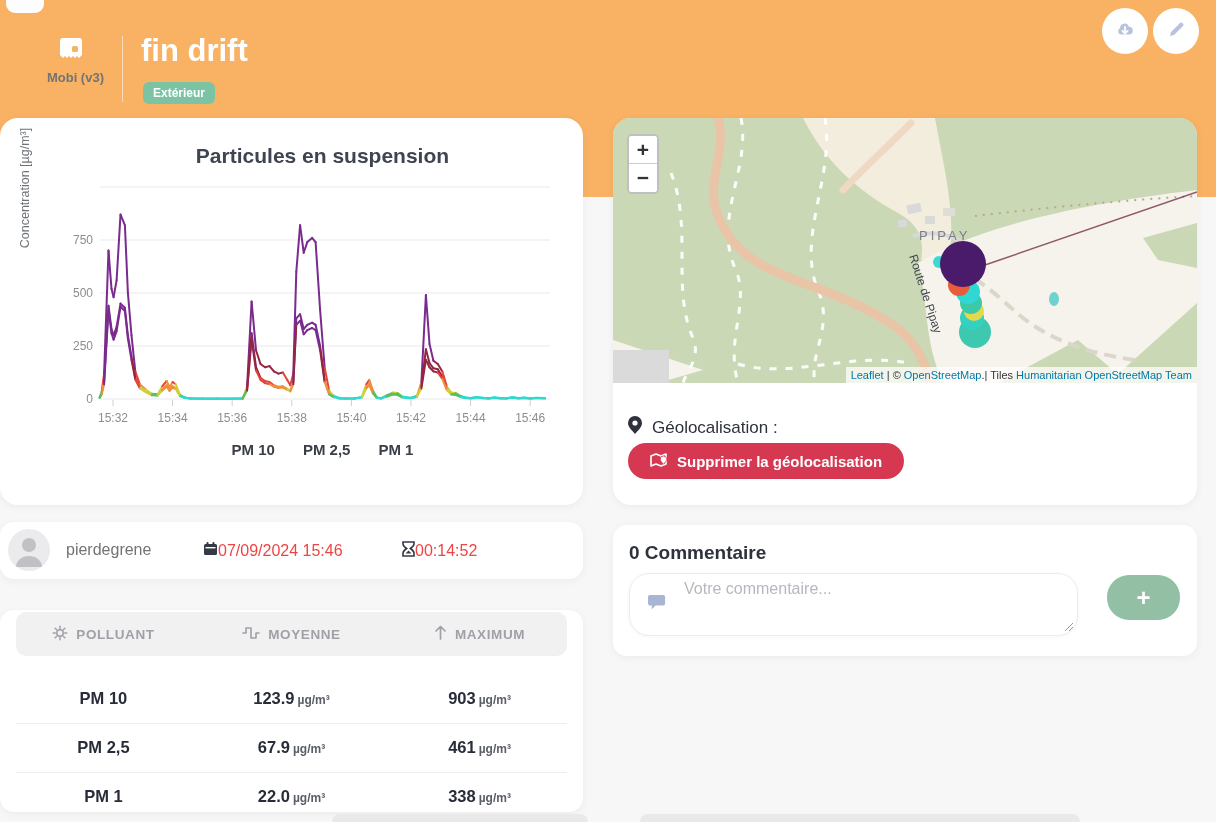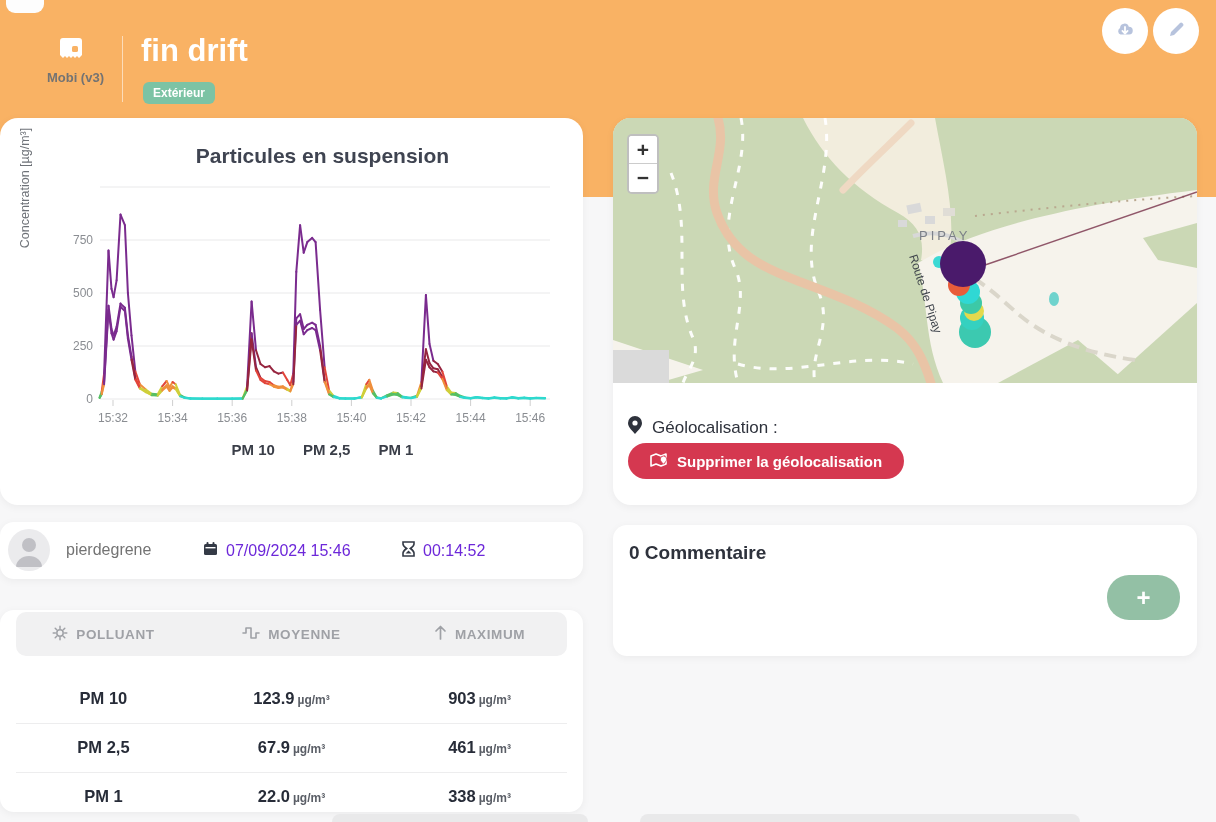--- a/index.html
+++ b/index.html
@@ -31,21 +31,21 @@
   #chart-title { width:583px; top:26px; text-align:center; font-size:21px; font-weight:600; color:#3f4451; }
   #chart-svg { left:0; top:60px; }
   #y-axis-title { left:18px; top:160px; width:180px; transform:rotate(-90deg); transform-origin:0 0; font-size:12.5px; color:#6e7278; text-align:center; }
   .ax { font-size:12px; fill:#8a8d92; font-family:"Liberation Sans",sans-serif; }
   #chart-legend { width:583px; top:323px; display:flex; justify-content:center; gap:28px; }
   .legend-item { font-size:15px; font-weight:bold; color:#3a3e48; cursor:pointer; }
 
   
   #avatar { left:8px; top:7px; width:42px; height:42px; border-radius:50%; background:#ebebed; overflow:hidden; }
   #user-name { left:66px; top:19px; font-size:16px; color:#737373; }
-  .meta { top:19px; font-size:16px; color:#6d28d9; display:flex; align-items:center; gap:8px; }
+  .meta { top:19px; font-size:16px; color:#ef4444; display:flex; align-items:center; gap:0; }
   #date-group { left:203px; } #duration-group { left:402px; }
 
   
   #table-head { left:16px; top:2px; width:551px; height:44px; background:#f1f1f2; border-radius:10px; display:grid; grid-template-columns:1fr 1.15fr 1fr; align-items:center; }
   .th { display:flex; align-items:center; justify-content:center; gap:8px; font-size:13.5px; letter-spacing:.6px; color:#9fa1a6; font-weight:bold; }
   .tr { position:absolute; left:16px; width:551px; height:49px; display:grid; grid-template-columns:1fr 1.15fr 1fr; align-items:center; }
   .row-sep { position:absolute; left:16px; width:551px; height:1px; background:#ededee; }
   .td { text-align:center; font-size:16.5px; font-weight:bold; color:#272c38; }
   .td .unit { font-size:12px; font-weight:bold; color:#5a5e66; margin-left:3px; }
 
@@ -546,20 +546,21 @@
           <circle cx="346" cy="167" r="11" fill="#e85c3a"></circle>
           <circle cx="326" cy="144" r="6" fill="#3bd9d4"></circle>
           <circle cx="350" cy="146" r="23" fill="#4a1a6b"></circle>
         </g>
     </svg>
 
     <div id="zoom-control" class="abs">
       <button id="zoom-in" class="zoom-btn">+</button>
       <button id="zoom-out" class="zoom-btn">−</button>
     </div>
+    <div id="map-attribution" class="abs"><a href="#">Leaflet</a><span> | © </span><a href="#">OpenStreetMap</a><span>.| Tiles </span><a href="#">Humanitarian OpenStreetMap Team</a></div>
   </div>
 
   <div id="geo-label-row" class="abs">
     <span>
       <svg width="14" height="18" viewBox="0 0 14 18">
         <path d="M7 0 a7 7 0 0 1 7 7 c0 4.5 -5 8.5 -7 11 C5 15.5 0 11.5 0 7 A7 7 0 0 1 7 0 Z" fill="#2e323c"></path>
         <circle cx="7" cy="7" r="2.6" fill="#ffffff"></circle>
       </svg>
     </span>
     <span>Géolocalisation :</span>
@@ -570,17 +571,26 @@
         <path d="M1 4 L6 2 L11 4 L16 2 V12 L11 14 L6 12 L1 14 Z" fill="none" stroke="#ffffff" stroke-width="1.6" stroke-linejoin="round"></path>
         <path d="M13.5 4 a3.2 3.2 0 0 1 3.2 3.2 c0 2 -2.2 3.8 -3.2 5 -1 -1.2 -3.2 -3 -3.2 -5 A3.2 3.2 0 0 1 13.5 4 Z" fill="#ffffff" stroke="#d53850" stroke-width="0.8"></path>
       </svg>
     </span>
     <span>Supprimer la géolocalisation</span>
   </button>
 </div>
 
 <div id="comment-card" class="card">
   <div id="comment-title" class="abs">0 Commentaire</div>
+  <div id="comment-box" class="abs">
+    <span id="bubble-icon">
+      <svg width="18" height="16" viewBox="0 0 18 16">
+        <path d="M2 1 h14 a2 2 0 0 1 2 2 v7 a2 2 0 0 1 -2 2 H8 l-4 4 v-4 H2 a2 2 0 0 1 -2 -2 V3 a2 2 0 0 1 2 -2 Z" fill="#a9b6d3" transform="translate(0,0) scale(0.95)"></path>
+      </svg>
+    </span>
+    <textarea id="comment-input" placeholder="Votre commentaire..." style=""></textarea>
+    <div id="resize-handle"></div>
+  </div>
   <button id="comment-add-btn" class="abs">+</button>
 </div>
 
 <div class="peek" style="left:332px; width:256px;"></div>
 <div class="peek" style="left:640px; width:440px;"></div>
 
 </body></html>

